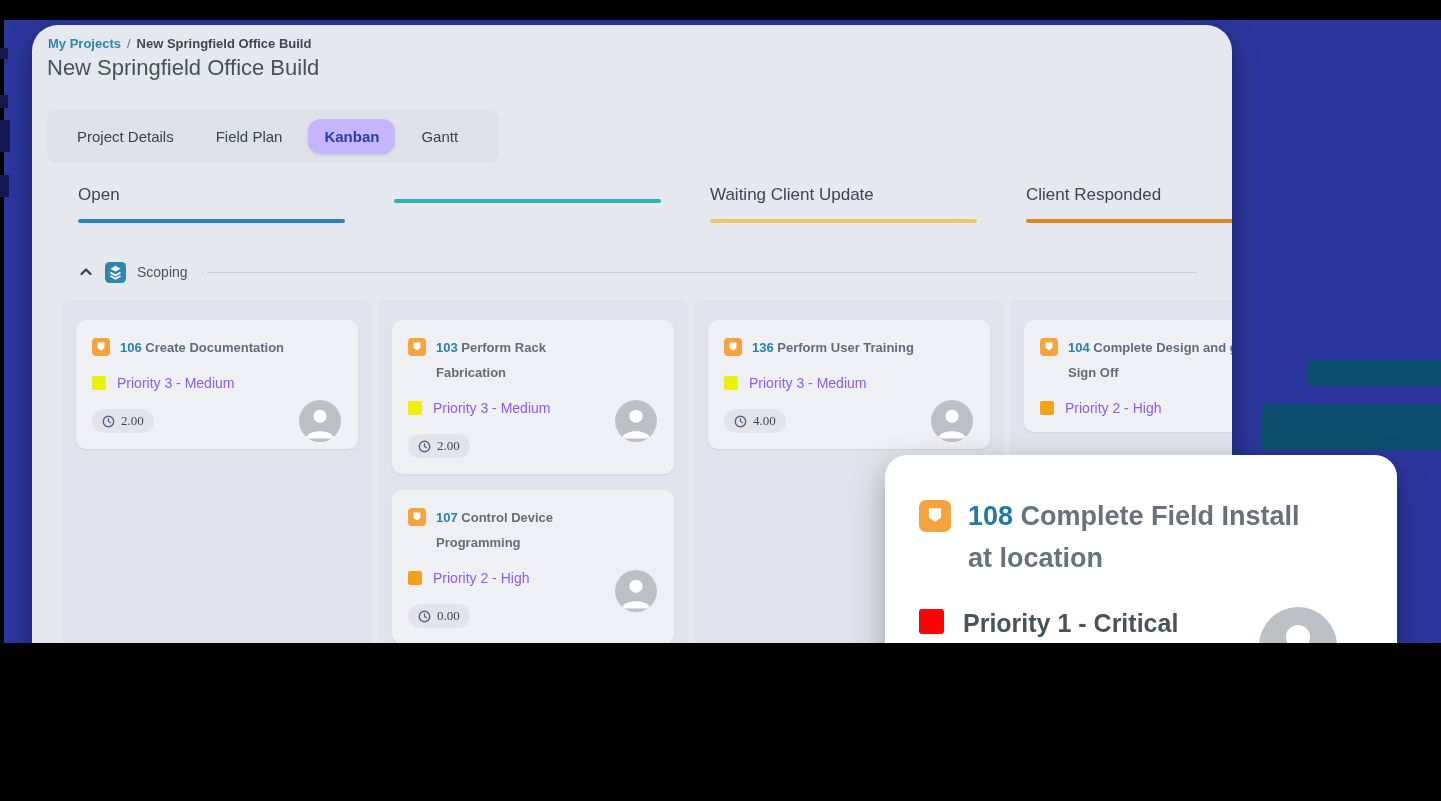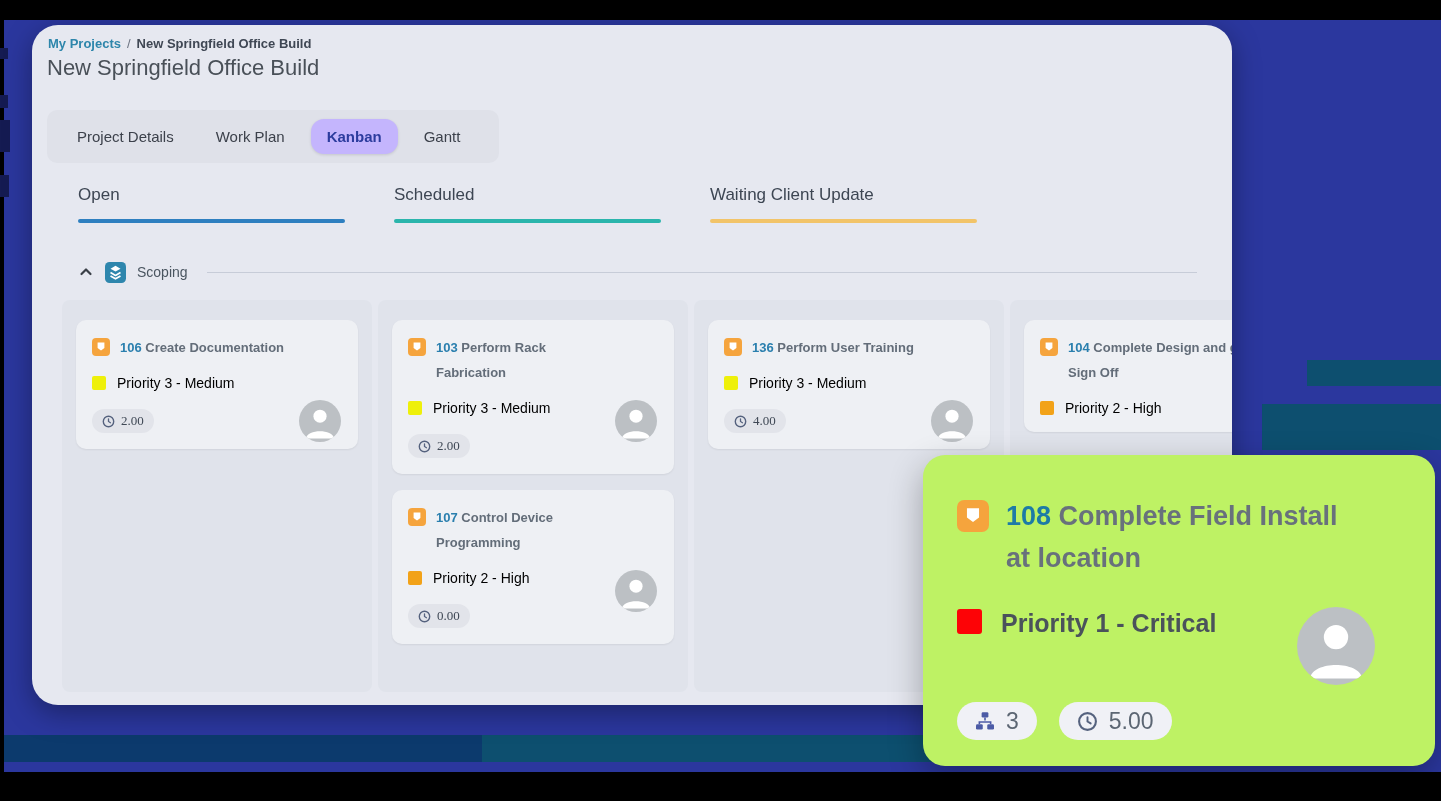--- a/index.html
+++ b/index.html
@@ -1,18 +1,18 @@
 <!DOCTYPE html>
 <html><head>
 <meta charset="utf-8">
 <style>
   * { margin:0; padding:0; box-sizing:border-box; }
   html,body { background:#000; }
   body { font-family:"Liberation Sans","DejaVu Sans",sans-serif; }
-  .screen { position:relative; width:1441px; height:801px; background:#2b379e; overflow:hidden; }
+  .screen { position:relative; width:1441px; height:643px; background:#2b379e; overflow:hidden; }
 
   .bar-black-top    { position:absolute; left:0; top:0; width:1441px; height:20px; background:#000; }
   .bar-black-bottom { position:absolute; left:0; top:772px; width:1441px; height:29px; background:#000; }
   .bar-black-left   { position:absolute; left:0; top:0; width:4px; height:772px; background:#000; }
   .edge-mark { position:absolute; left:0; background:#151b52; }
   .m1 { top:48px;  width:8px;  height:11px; }
   .m2 { top:95px;  width:8px;  height:13px; }
   .m3 { top:120px; width:10px; height:32px; }
   .m4 { top:175px; width:9px;  height:22px; }
 
@@ -56,31 +56,31 @@
 
   .card { width:282px; background:#eef0f4; border-radius:10px; padding:15px 16px 16px;
           position:relative; margin-bottom:16px; box-shadow:0 1px 2px rgba(0,0,0,.07); cursor:pointer; }
   .card-head { display:flex; gap:10px; }
   .task-icon { width:18px; height:18px; flex:none; margin-top:3px; }
   .card-title { width:182px; font-size:13px; line-height:25px; font-weight:bold; }
   .card-num { color:#2a7fae; }
   .card-text { color:#636d79; }
   .prio-row { display:flex; align-items:center; gap:11px; margin-top:15px; }
   .prio-square { width:14px; height:14px; border-radius:2px; flex:none; }
-  .prio-label { font-size:14px; color:#000000; }
+  .prio-label { font-size:14px; color:#8b5cf6; }
   .avatar { position:absolute; right:17px; top:80px; width:42px; height:42px; border-radius:50%;
             background:#bcc0c4; overflow:hidden; }
   .pill-row { display:flex; gap:14px; margin-top:18px;font-family:Liberation Serif, serif; }
   .pill { display:inline-flex; align-items:center; gap:6px; height:24px; padding:0 10px;
           background:#e2e4ea; border-radius:12px; font-size:13px; color:#3f4855; }
   .pill svg { display:block; }
 
   
-  .overlay-card { position:absolute; left:885px; top:455px; width:512px; height:311px; background:#bef264;
-                  border-radius:22px; box-shadow:0 12px 34px rgba(0,0,0,.30); padding:40px 34px 28px; z-index:10; cursor:pointer;margin-left:38px; }
+  .overlay-card { position:absolute; left:885px; top:455px; width:512px; height:311px; background:#ffffff;
+                  border-radius:22px; box-shadow:0 12px 34px rgba(0,0,0,.30); padding:40px 34px 28px; z-index:10; cursor:pointer; }
   .ov-head { display:flex; gap:17px; }
   .ov-task-icon { width:32px; height:32px; flex:none; margin-top:5px; }
   .ov-title { width:340px; font-size:27px; line-height:42px; font-weight:bold; }
   .ov-num { color:#1d7ba6; }
   .ov-text { color:#68717c; font-weight:600; }
   .ov-prio-row { display:flex; align-items:flex-start; gap:19px; margin-top:30px; }
   .ov-prio-square { width:25px; height:25px; border-radius:3px; flex:none; }
   .ov-prio-label { font-size:25px; color:#4a525b; font-weight:600; }
   .ov-avatar { position:absolute; right:60px; top:152px; width:78px; height:78px; border-radius:50%;
                background:#bcc0c4; overflow:hidden; }
@@ -111,36 +111,39 @@
     <div class="breadcrumb">
       <span class="crumb-root">My Projects</span>
       <span class="crumb-sep">/</span>
       <span class="crumb-cur">New Springfield Office Build</span>
     </div>
 
     <div class="page-title">New Springfield Office Build</div>
 
     <div class="tabbar">
       <div class="tab">Project Details</div>
-      <div class="tab">Work Plan</div>
+      <div class="tab">Field Plan</div>
       <div class="tab active">Kanban</div>
       <div class="tab">Gantt</div>
     </div>
 
     <div class="col-header ch0">
       <div class="col-label">Open</div>
       <div class="col-underline" style="background: rgb(46, 127, 192);"></div>
     </div>
     <div class="col-header ch1">
-      <div class="col-label">Scheduled</div>
       <div class="col-underline" style="background: rgb(43, 181, 172);"></div>
     </div>
     <div class="col-header ch2">
       <div class="col-label">Waiting Client Update</div>
       <div class="col-underline" style="background: rgb(242, 196, 105);"></div>
+    </div>
+    <div class="col-header ch3">
+      <div class="col-label">Client Responded</div>
+      <div class="col-underline" style="background: rgb(224, 131, 28);"></div>
     </div>
 
     <div class="section-row">
       <div class="chevron-btn">
         <svg width="14" height="14" viewBox="0 0 14 14">
             <polyline points="2.5,9 7,4.5 11.5,9" fill="none" stroke="#3a3f47" stroke-width="2.2" stroke-linecap="round" stroke-linejoin="round"></polyline>
           </svg>
       </div>
       <svg class="section-icon" viewBox="0 0 21 21">
         <rect x="0" y="0" width="21" height="21" rx="4.5" fill="#2e86ad"></rect>

